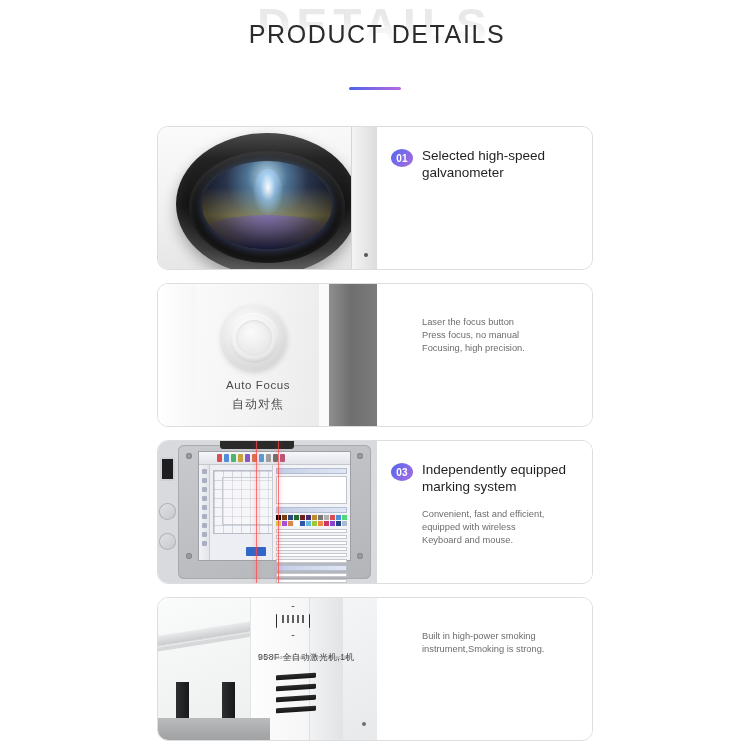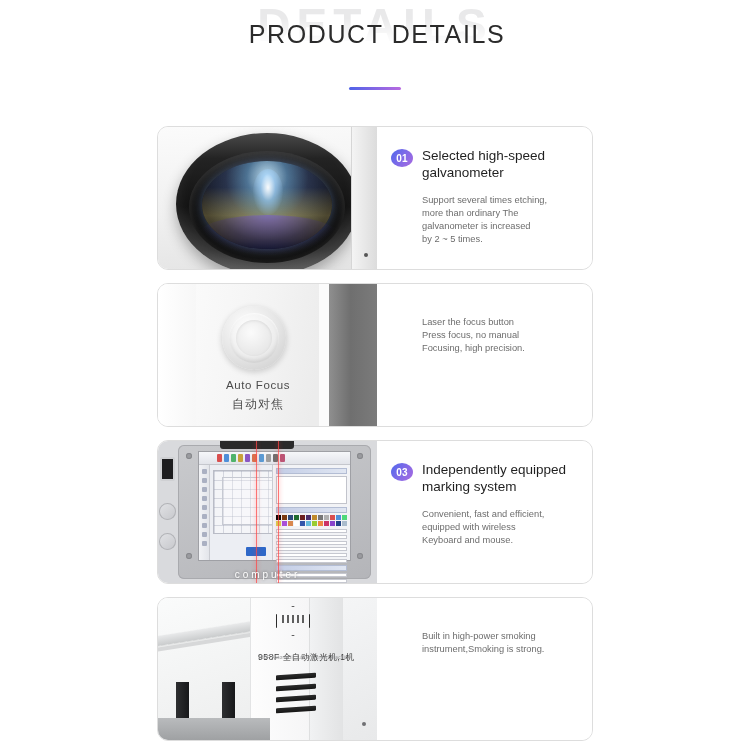--- a/index.html
+++ b/index.html
@@ -380,26 +380,20 @@
         <div class="lens-glass"></div>
         <div class="rim-purple"></div>
         <div class="flare"></div>
         <div class="panel-right"></div>
         <div class="screw"></div>
       </div>
       <div class="card-body">
         <div class="card-head">
           <div class="badge">01</div>
           <div class="card-title">Selected high-speed galvanometer</div>
-        </div>
-        <div class="card-desc">
-          <span>Support several times etching,</span>
-          <span>more than ordinary The</span>
-          <span>galvanometer is increased</span>
-          <span>by 2 ~ 5 times.</span>
         </div>
       </div>
     </div>
 
     <div class="card">
       <div class="card-media img2">
         <div class="left-edge"></div>
         <div class="dark-strip"></div>
         <div class="white-gap"></div>
         <div class="btn-outer"></div>
@@ -500,21 +494,20 @@
             <div class="pnl-rows">
               <i></i>
                 <i></i>
             </div>
           </div>
           <div class="btn-blue"></div>
         </div>
 
         <div class="laser-v laser-1"></div>
         <div class="laser-v laser-2"></div>
-        <div class="computer-text">computer</div>
       </div>
       <div class="card-body">
         <div class="card-head">
           <div class="badge">03</div>
           <div class="card-title">Independently equipped marking system</div>
         </div>
         <div class="card-desc">
           <span>Convenient, fast and efficient,</span>
           <span>equipped with wireless</span>
           <span>Keyboard and mouse.</span>

